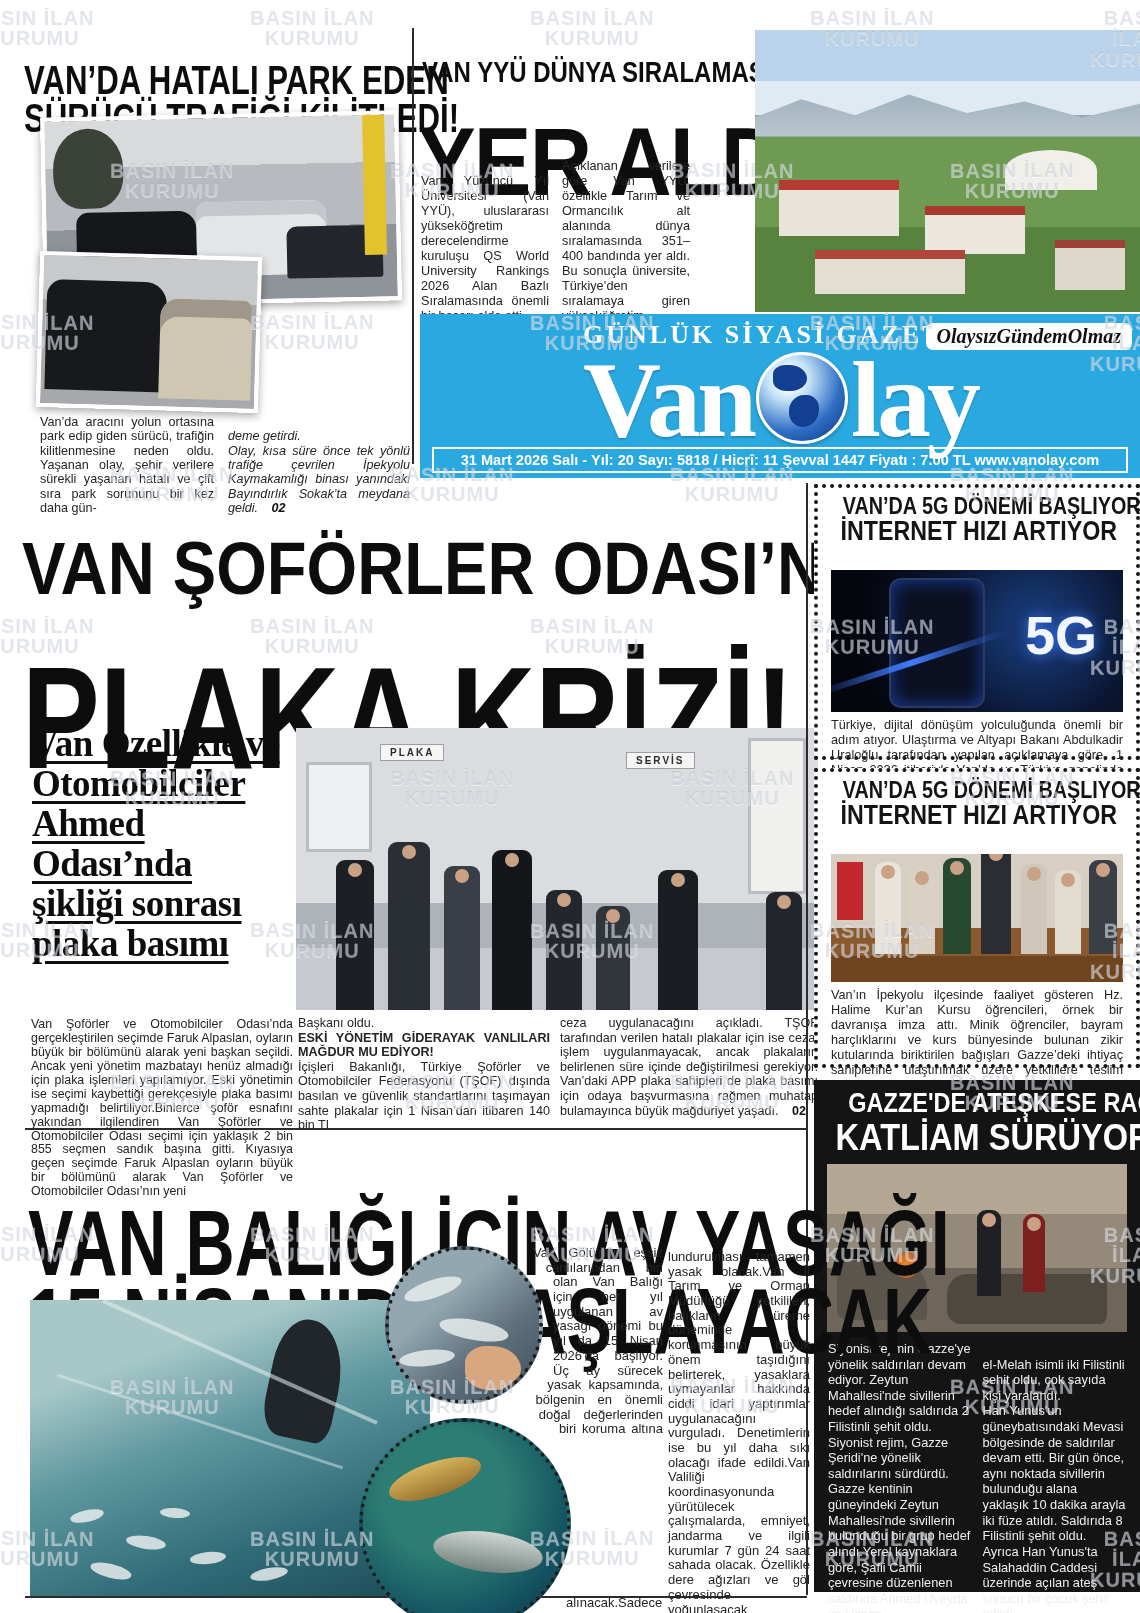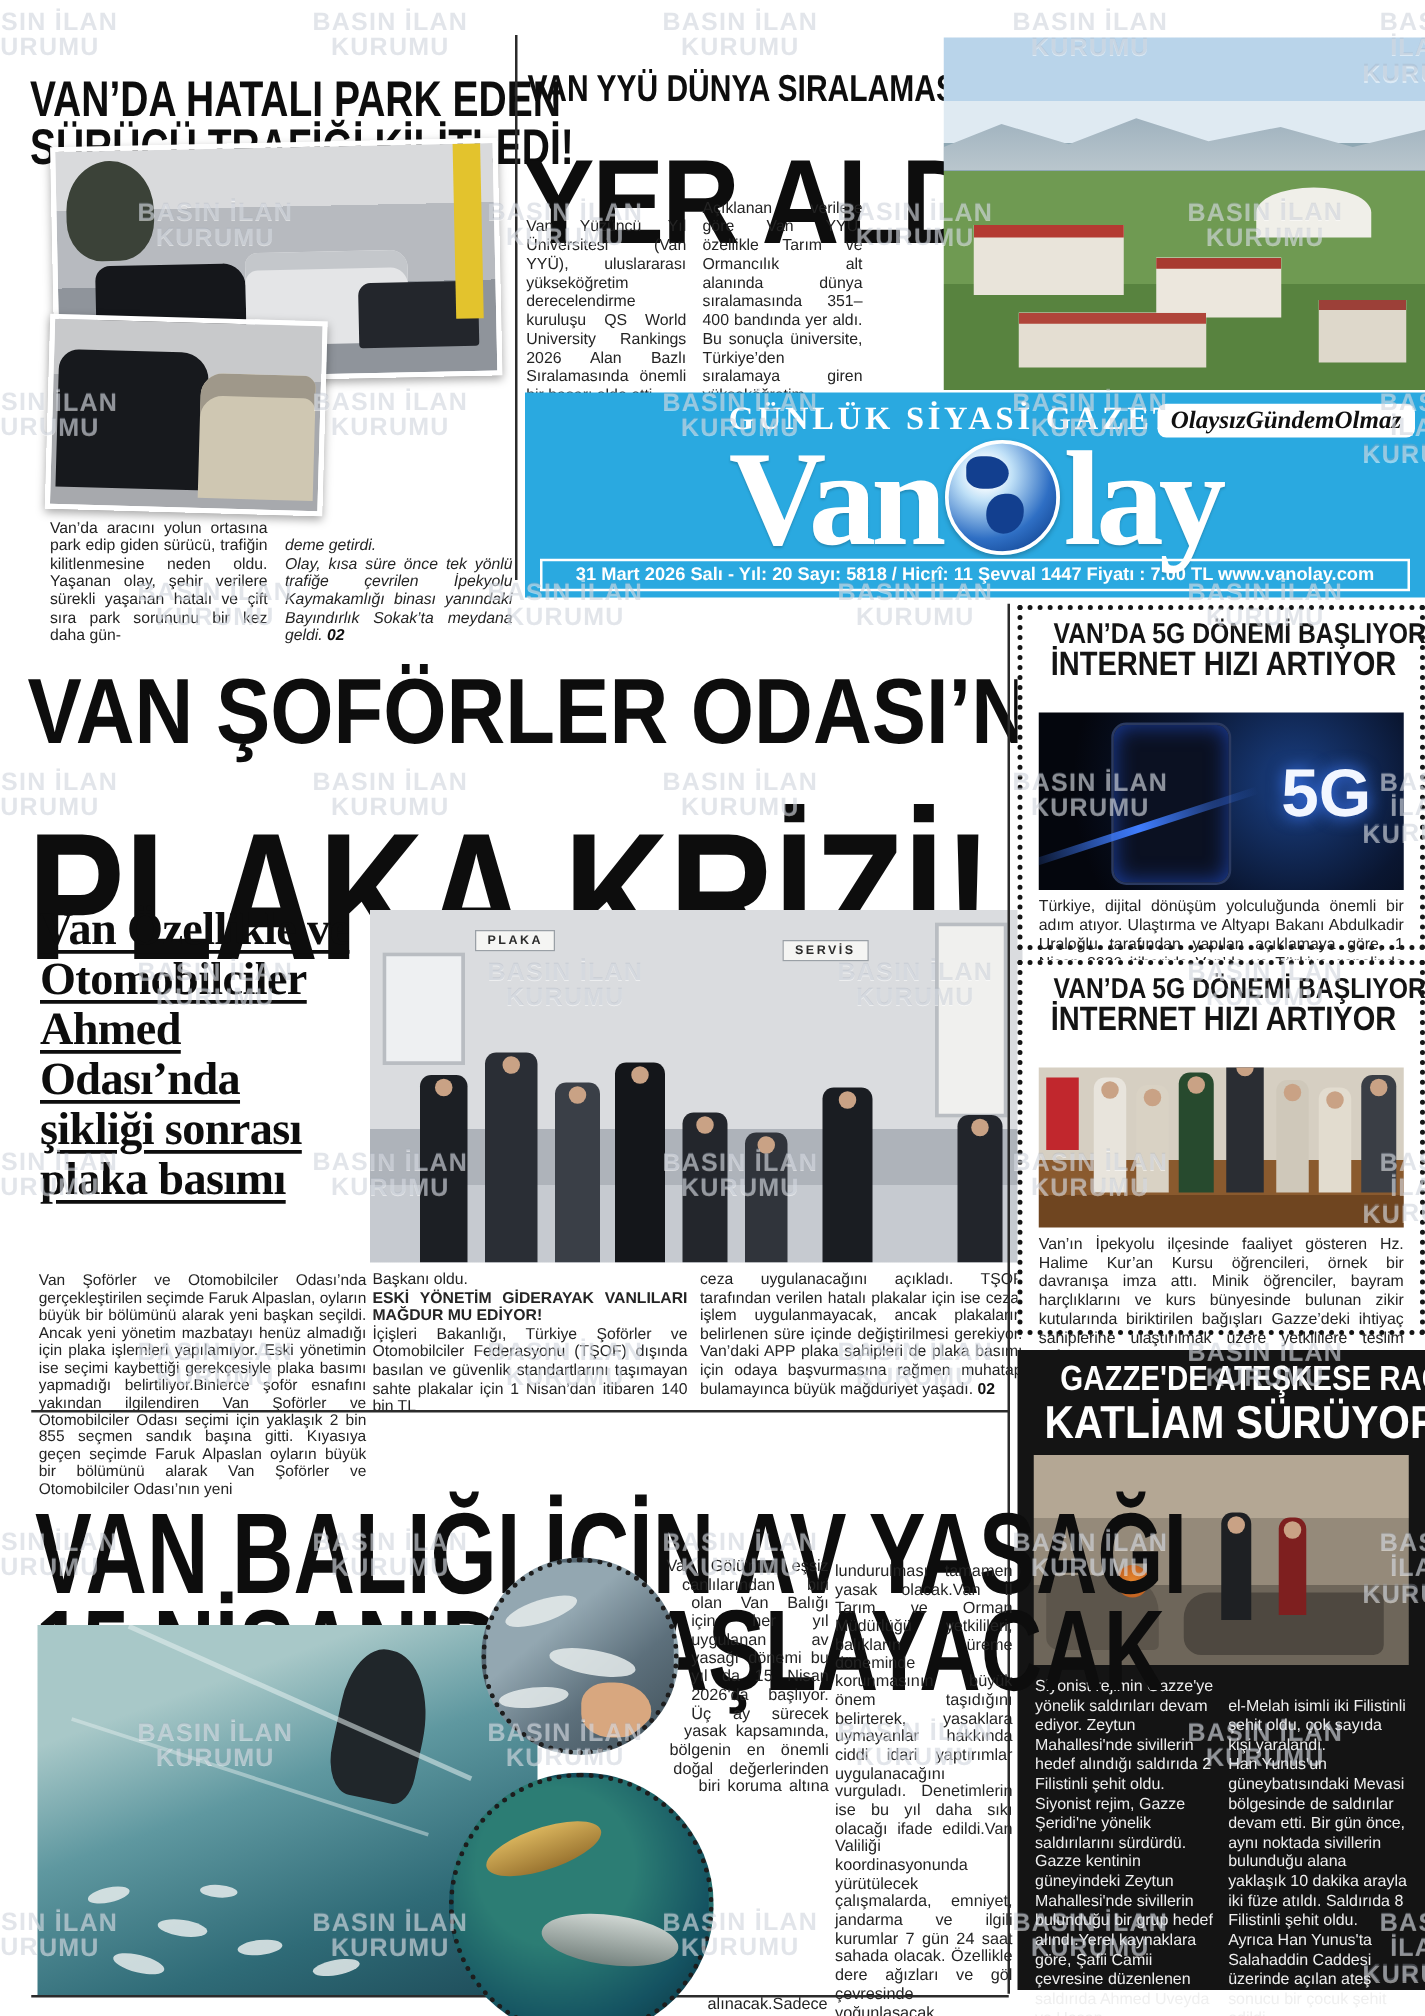--- a/index.html
+++ b/index.html
@@ -5,21 +5,21 @@
   html,body{margin:0;padding:0;background:#888;}
   .page{position:relative;width:1140px;height:1613px;background:#fff;overflow:hidden;
         font-family:"Liberation Sans",sans-serif;color:#1c1c1c;margin:0 auto;}
   
   .abs{position:absolute;}
   .cond{display:inline-block;white-space:nowrap;transform-origin:0 50%;}
   .cond-c{display:inline-block;white-space:nowrap;transform-origin:50% 50%;}
   .hl{font-weight:bold;color:#0d0d0d;line-height:.95;}
   .body-txt{font-size:12.6px;line-height:1.15;text-align:justify;color:#242424;}
   .preline{white-space:pre-line;}
-  .ref{font-weight:bold;color:#111;}
+  .ref{font-weight:bold;color:#111;margin-left:10px;}
   .vrule{background:#2b2b2b;}
   .hrule{background:#2b2b2b;}
   
   .wm-layer{position:absolute;inset:0;z-index:60;pointer-events:none;}
   .wm{position:absolute;font-weight:bold;font-size:20px;line-height:1.02;text-align:center;
       color:rgba(158,170,184,.30);letter-spacing:1px;text-shadow:0 1px 0 rgba(255,255,255,.5);}
   
   .photo{position:absolute;overflow:hidden;}
   .framed{border:4px solid #fff;box-shadow:0 3px 8px rgba(0,0,0,.35);}
   .art{position:absolute;}

